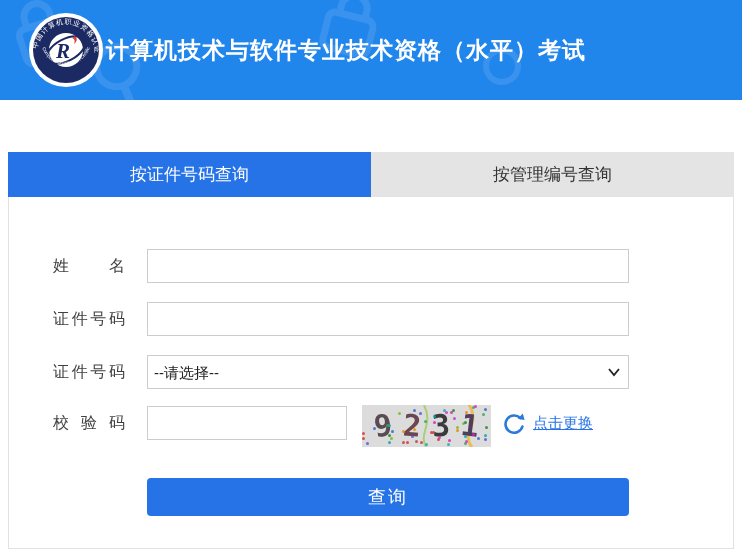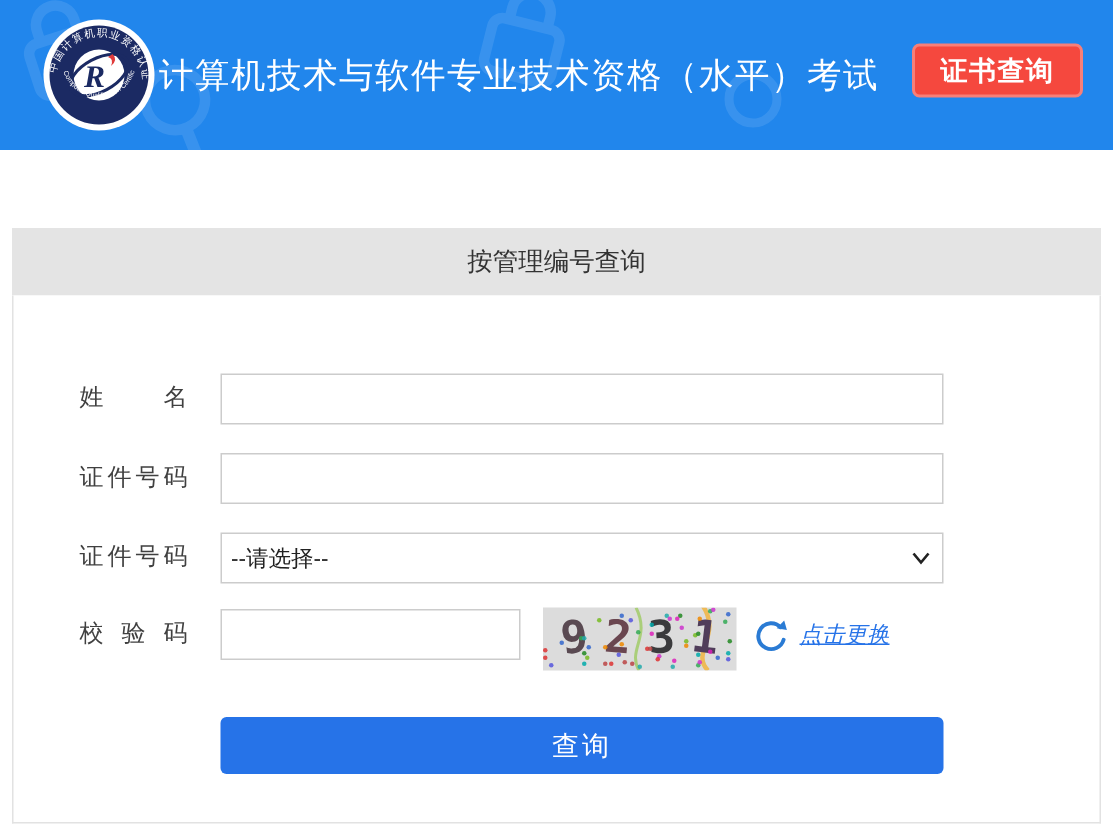--- a/index.html
+++ b/index.html
@@ -6,21 +6,21 @@
   html,body { width:742px; height:559px; background:#fff;
     font-family:"Liberation Sans","DejaVu Sans",sans-serif; overflow:hidden; }
 
   
   .header { position:absolute; left:0; top:0; width:742px; height:100px;
     background:#2186ec; overflow:hidden; }
   .wm { position:absolute; opacity:.10; }
   .logo { position:absolute; left:28px; top:12px; width:76px; height:76px; }
   .header-title { position:absolute; left:106px; top:0; height:100px;
     display:flex; align-items:center; color:#fff; font-size:23px;
-    font-weight:normal; letter-spacing:1px; }
+    font-weight:bold; letter-spacing:1px; }
   .cert-btn { position:absolute; right:20px; top:29px; height:36px;
     background:#f5483e; border:2px solid #f87f78; border-radius:5px;
     color:#fff; font-size:18px; font-weight:bold; padding:0 17px;
     letter-spacing:1px; cursor:pointer; line-height:32px; }
 
   
   .tabs { position:absolute; left:8px; top:152px; width:726px; height:45px;
     display:flex; }
   .tab { flex:1; display:flex; align-items:center; justify-content:center;
     font-size:17px; cursor:pointer; }
@@ -56,21 +56,21 @@
   .cd1 { color:#6a4650; transform:rotate(5deg); }
   .cd2 { color:#3b3b3d; transform:rotate(-3deg); }
   .cd3 { color:#503d5a; transform:rotate(7deg); }
   .dot { position:absolute; width:3px; height:3px; border-radius:50%;
     opacity:.85; }
   .squiggle { position:absolute; left:0; top:0; }
 
   .refresh-btn { position:absolute; left:492px; top:6px; width:26px;
     height:26px; background:none; border:none; cursor:pointer; padding:0; }
   .change-link { position:absolute; left:524px; top:8px; font-size:15px;
-    color:#2673e8; text-decoration:underline; cursor:pointer;font-style:italic; }
+    color:#2673e8; text-decoration:underline; cursor:pointer; }
 
   .query-btn { position:absolute; left:138px; top:281px; width:482px;
     height:38px; background:#2673e8; color:#fff; font-size:18px;
     border:none; border-radius:4px; cursor:pointer; letter-spacing:2px; }
 
   .row1 { top:52px; }  .row2 { top:105px; }  .row3 { top:158px; }
   .row4 { top:209px; }
 </style>
 </head>
 <body>
@@ -106,24 +106,24 @@
     <text font-size="7" fill="#ffffff" letter-spacing="1">
       <textPath href="#arcTop" startOffset="4">中国计算机职业资格认证</textPath>
     </text>
     <text font-size="4.6" fill="#ffffff">
       <textPath href="#arcBot" startOffset="1">Computer Qualification Certification</textPath>
     </text>
   </svg>
 
   <div class="header-title">计算机技术与软件专业技术资格（水平）考试</div>
 
-  <button class="cert-btn">证书查询</button>
 </div>
 
 <div class="tabs">
+  <div class="tab active">按证件号码查询</div>
   <div class="tab inactive">按管理编号查询</div>
 </div>
 
 <div class="panel">
 
   <div class="form-row row1">
     <label class="form-label">姓 名</label>
     <input class="text-input" type="text" value="" style="">
   </div>
 

